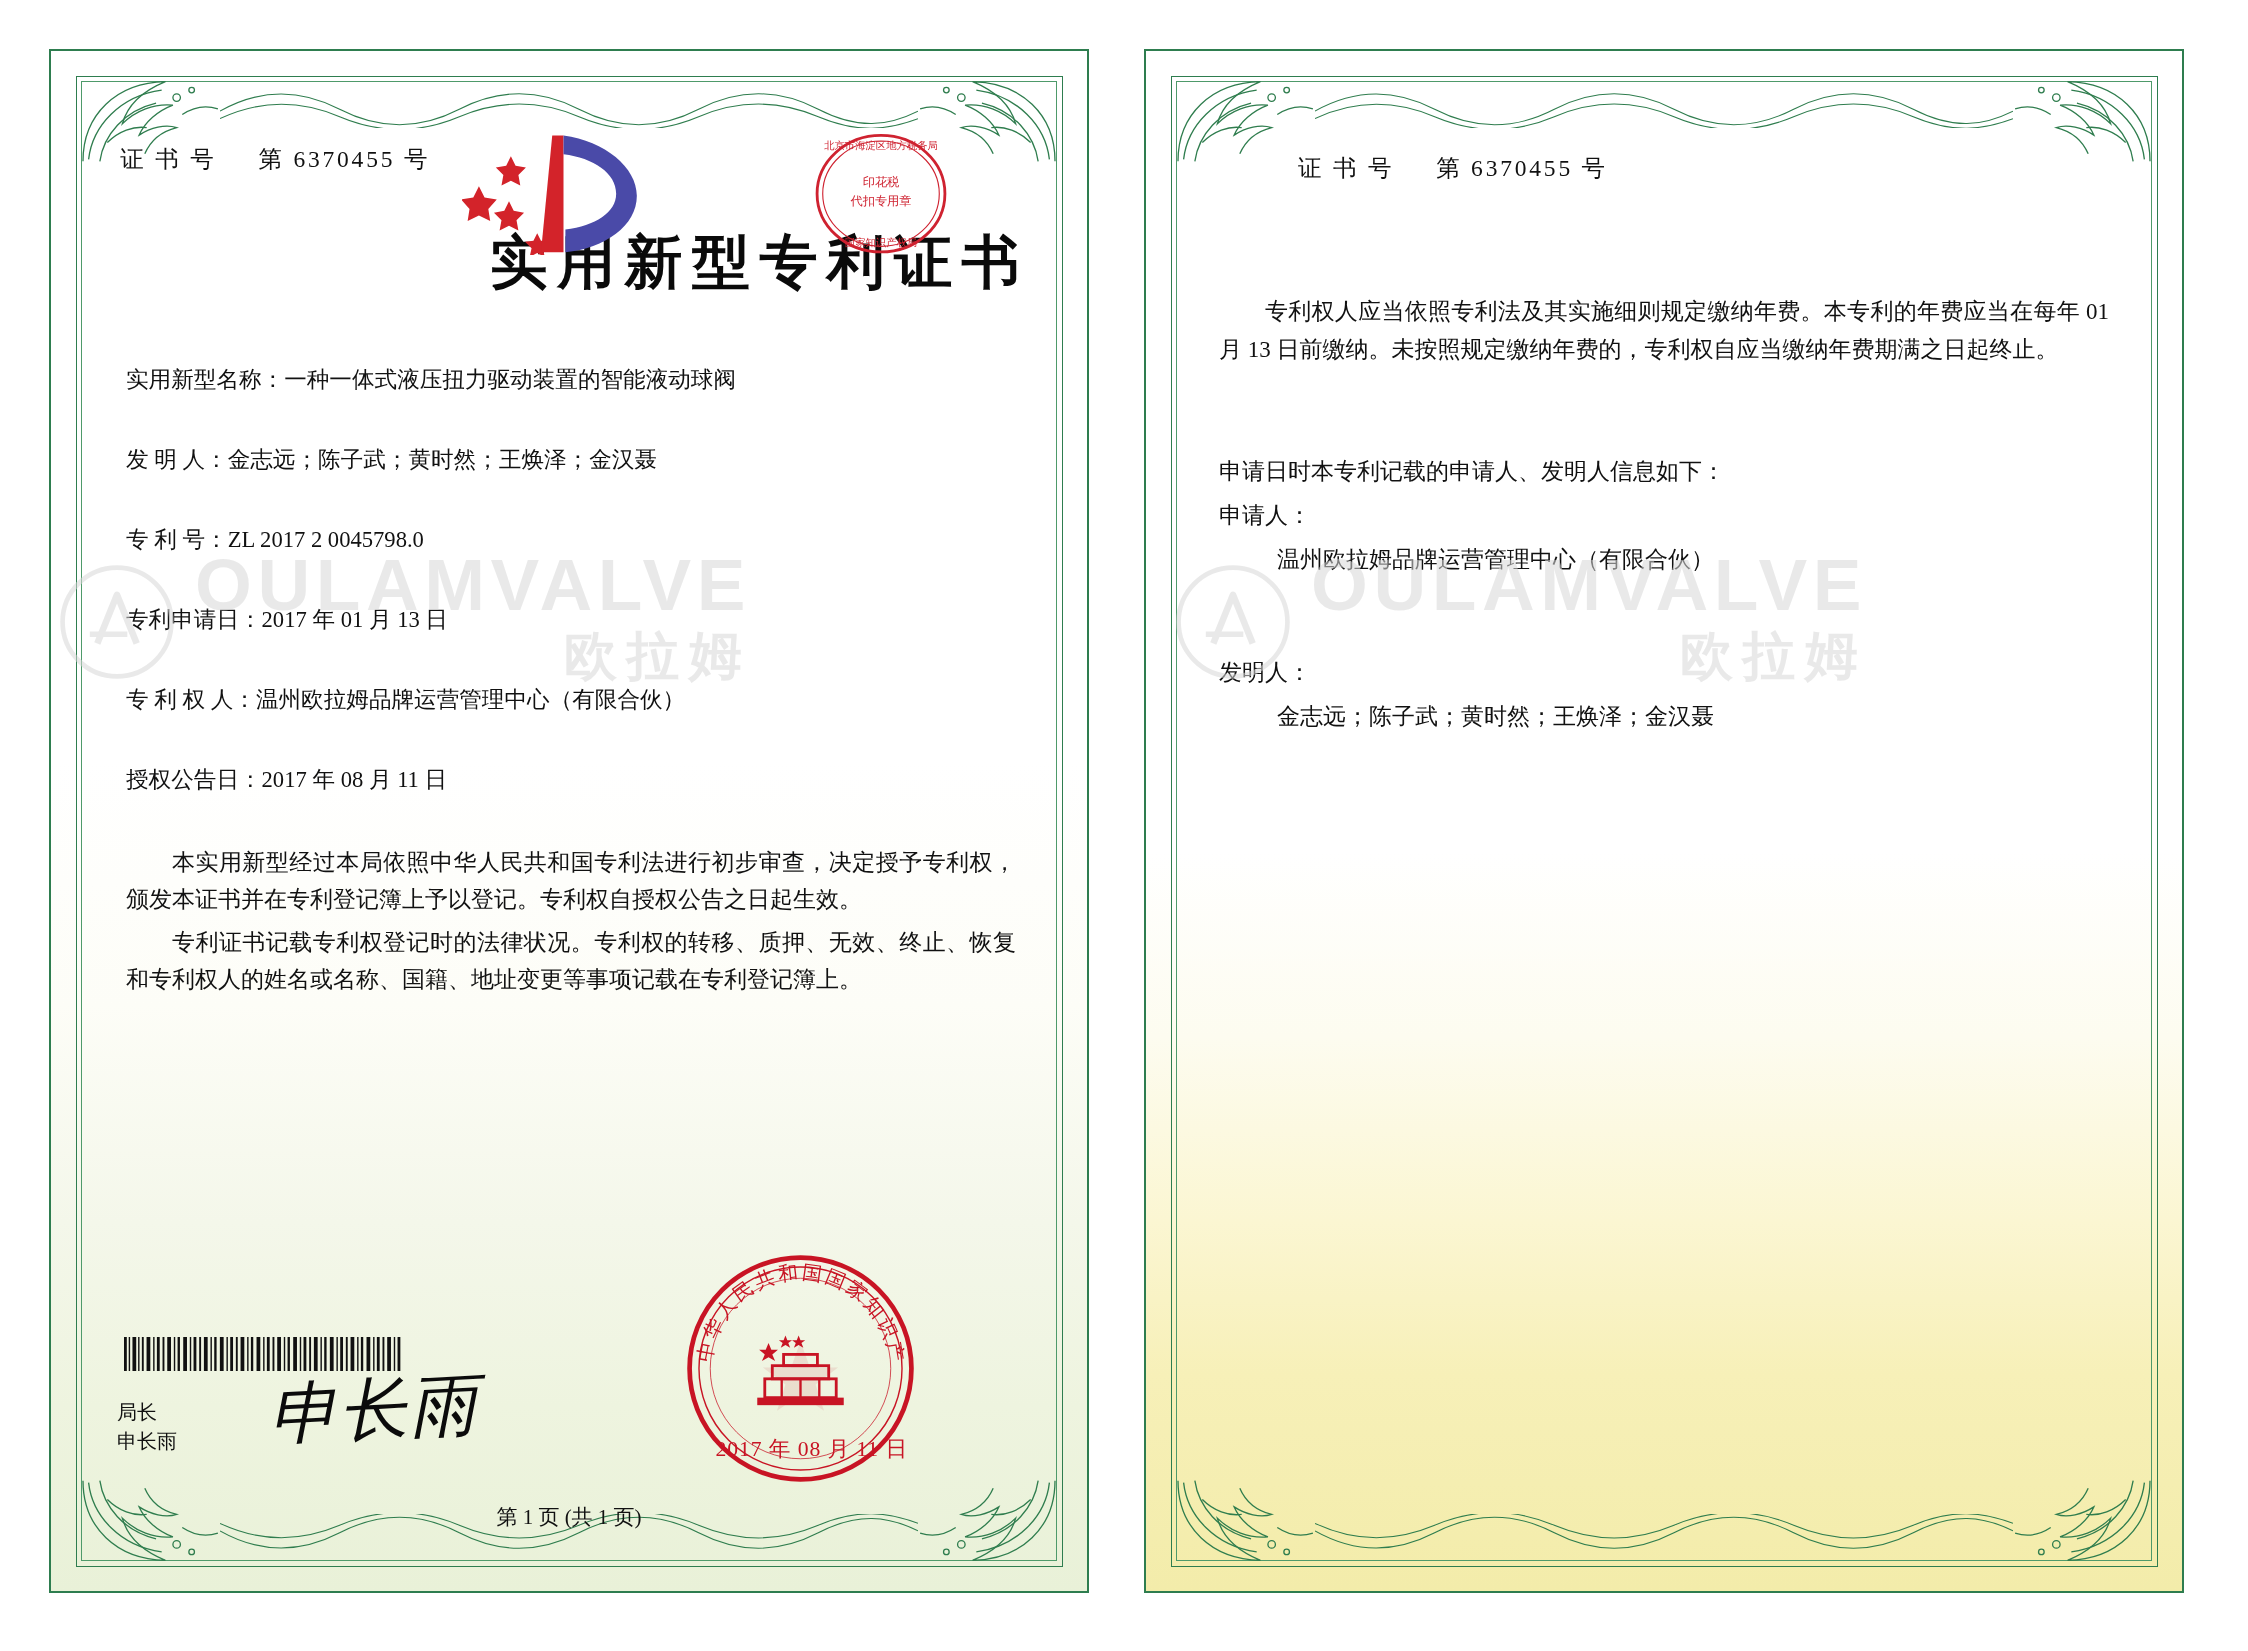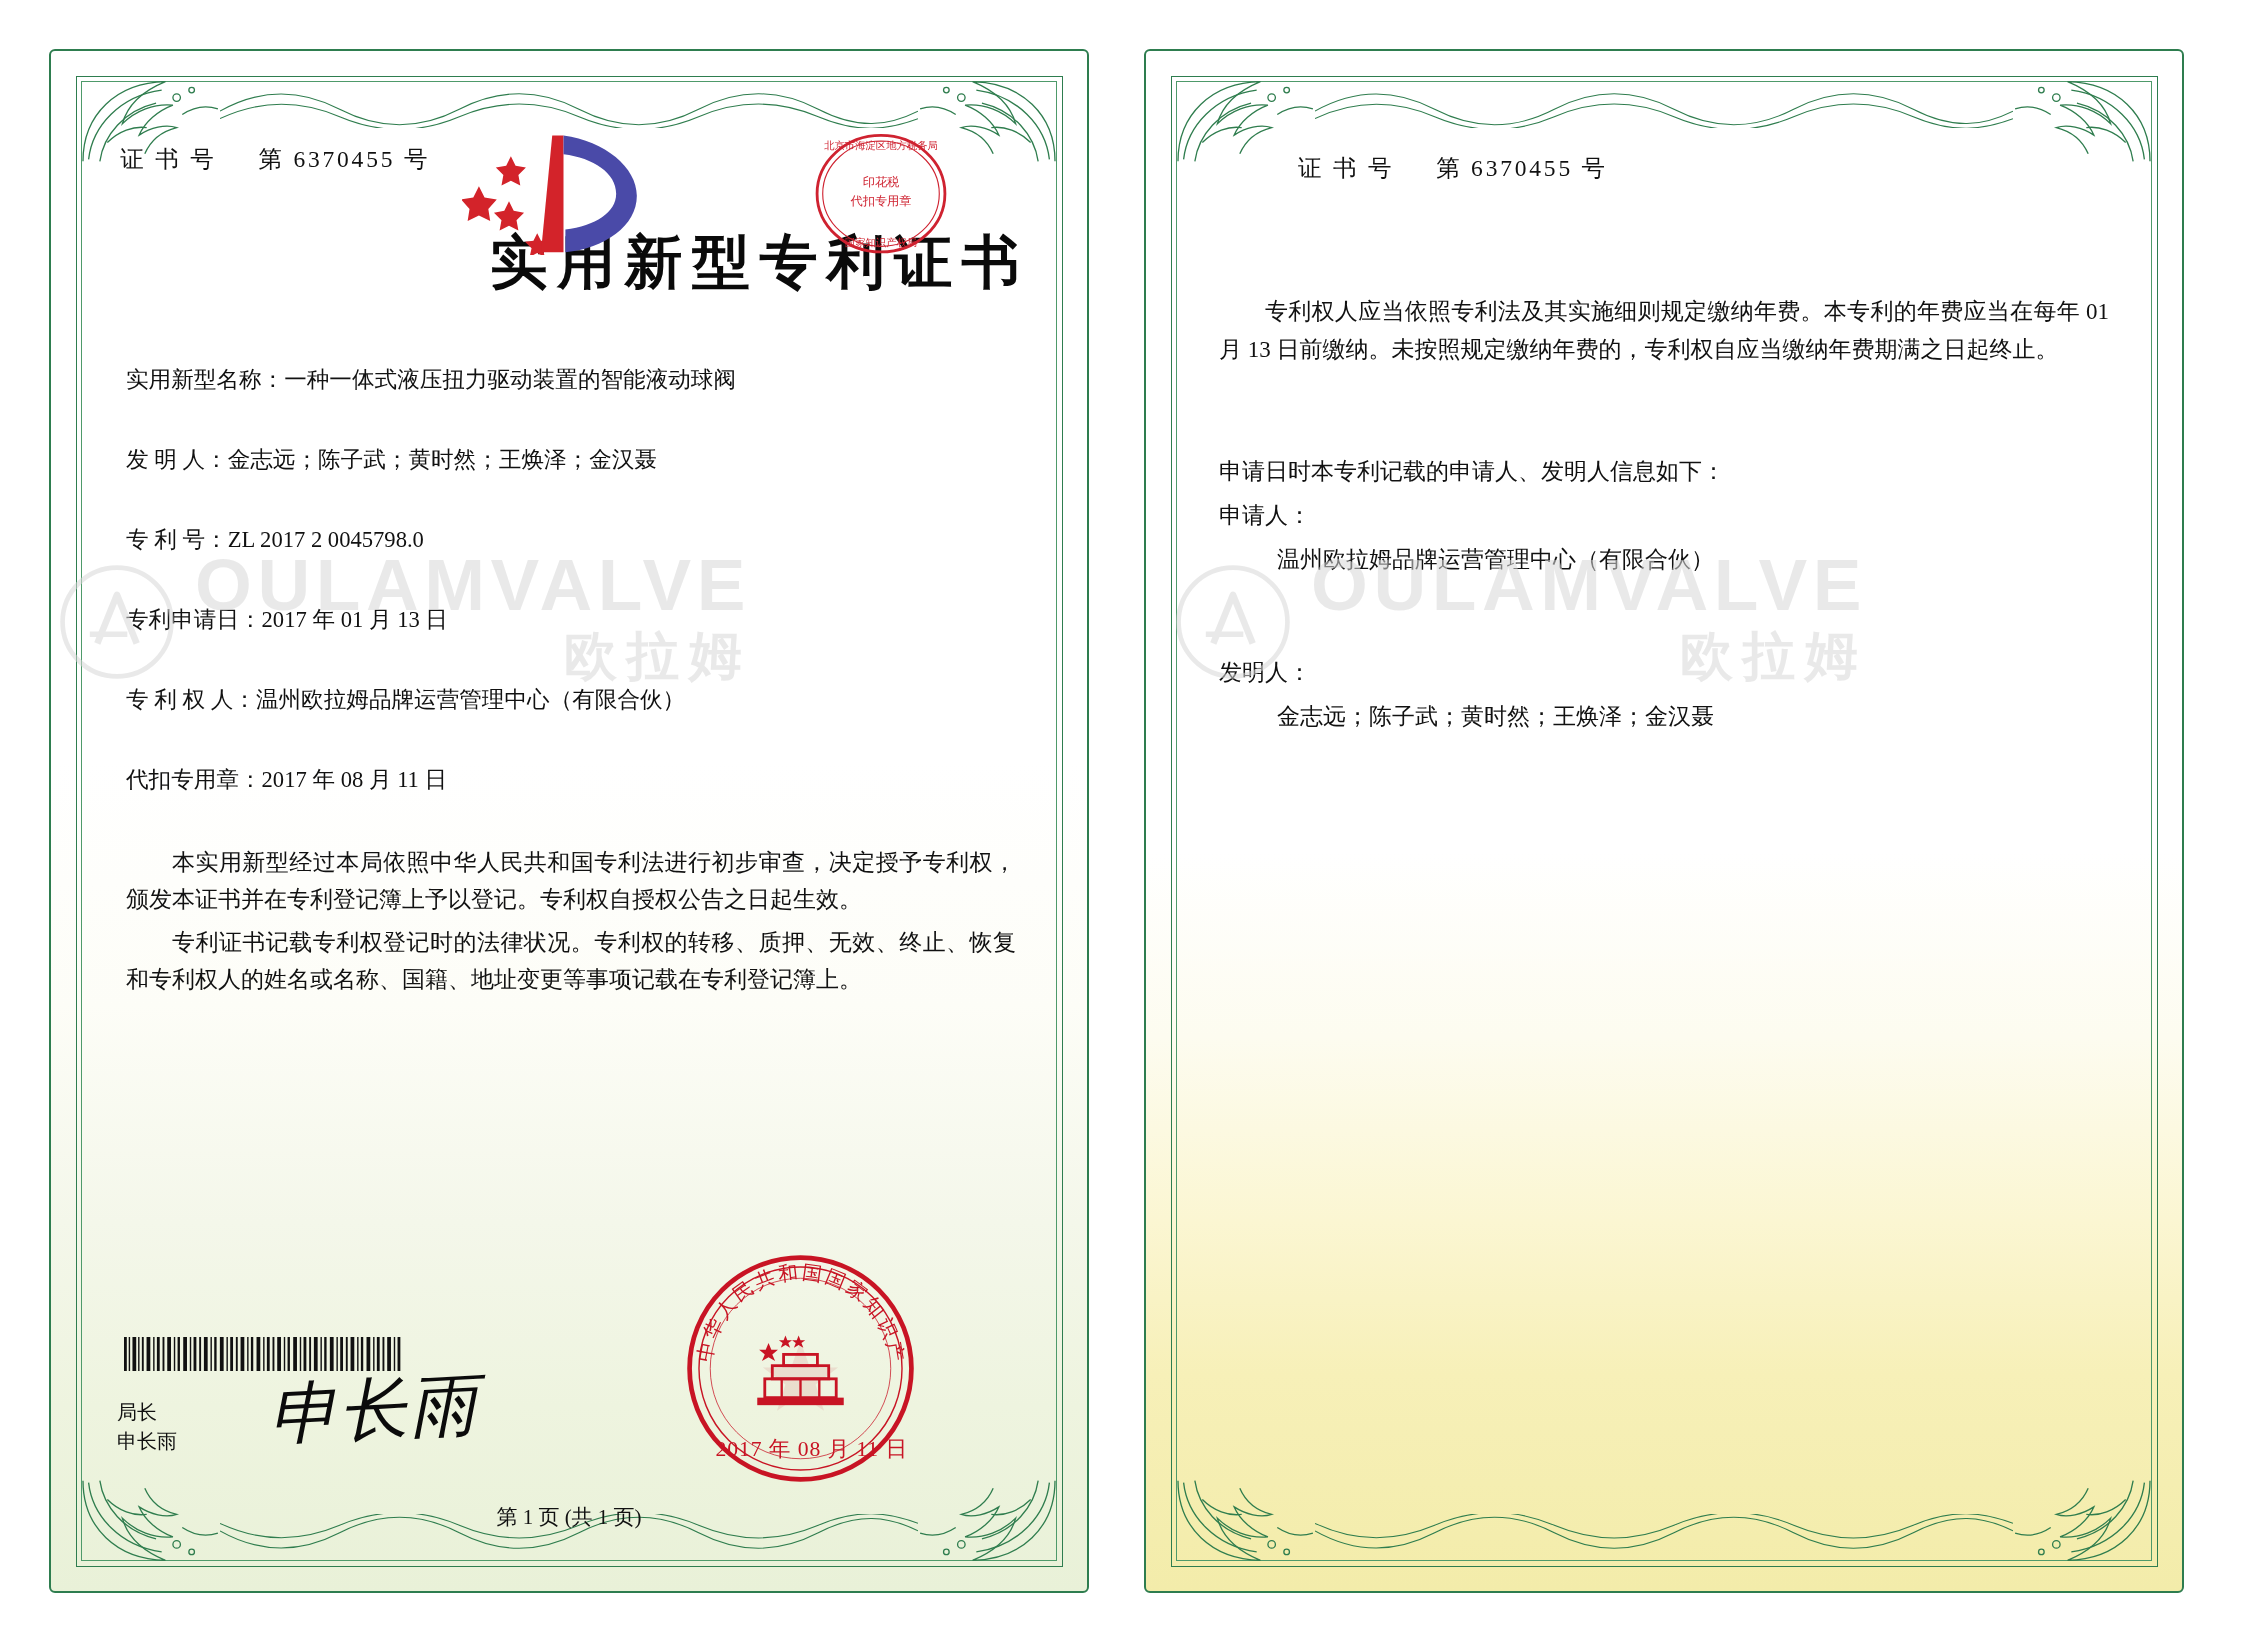--- a/index.html
+++ b/index.html
@@ -13,21 +13,20 @@
     font-family: "Liberation Serif", "DejaVu Serif", serif;
     overflow: hidden;
     position: relative;
   }
 
   .sheet {
     position: absolute;
     top: 49px;
     background: #ffffff;
     box-sizing: border-box;
-    border-radius: 6px;
   }
 
   
   #page-left {
     left: 49px;
     width: 1040px;
     height: 1544px;
     background: linear-gradient(to bottom, #ffffff 0%, #ffffff 46%, #fdfdf7 62%, #f4f7ea 76%, #eef4df 88%, #e9f1d8 100%);
     border: 2.8px solid #2e7d4f;
     padding: 0;
@@ -390,21 +389,21 @@
       <div class="field-row">
         <span class="field-label">专 利 号：</span><span class="field-value">ZL 2017 2 0045798.0</span>
       </div>
       <div class="field-row">
         <span class="field-label">专利申请日：</span><span class="field-value">2017 年 01 月 13 日</span>
       </div>
       <div class="field-row">
         <span class="field-label">专 利 权 人：</span><span class="field-value">温州欧拉姆品牌运营管理中心（有限合伙）</span>
       </div>
       <div class="field-row">
-        <span class="field-label">代扣专用章：</span><span class="field-value">2017 年 08 月 11 日</span>
+        <span class="field-label">授权公告日：</span><span class="field-value">2017 年 08 月 11 日</span>
       </div>
     </div>
 
     <div class="body-text">
       <p>本实用新型经过本局依照中华人民共和国专利法进行初步审查，决定授予专利权，颁发本证书并在专利登记簿上予以登记。专利权自授权公告之日起生效。</p>
       <p>专利证书记载专利权登记时的法律状况。专利权的转移、质押、无效、终止、恢复和专利权人的姓名或名称、国籍、地址变更等事项记载在专利登记簿上。</p>
     </div>
 
     <div class="barcode">
       <svg viewBox="0 0 300 36" preserveAspectRatio="none">

